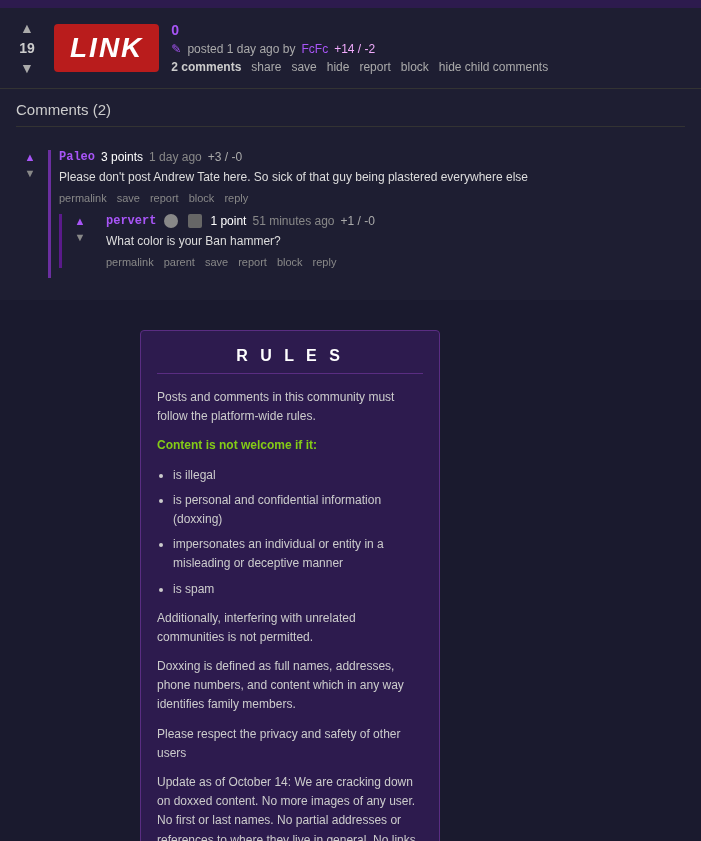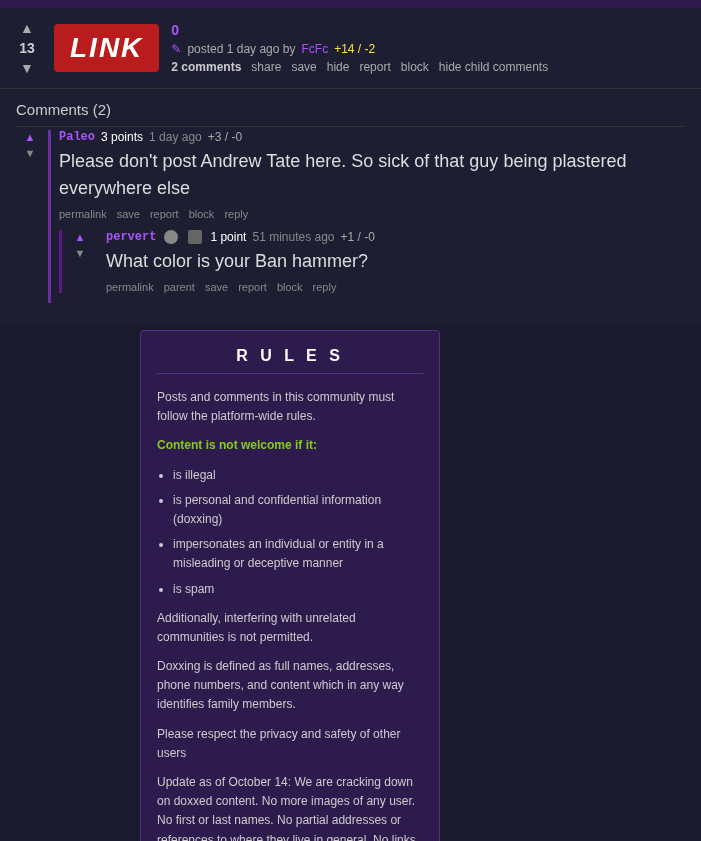--- a/index.html
+++ b/index.html
@@ -96,21 +96,21 @@
       color: #a855f7;
       font-size: 12px;
     }
 
     .username-link {
       color: #a855f7;
       text-decoration: none;
     }
 
     .vote-ratio {
-      color: #fde047;
+      color: #f0abfc;
     }
 
     .post-actions {
       display: flex;
       gap: 10px;
       font-size: 12px;
       align-items: center;
     }
 
     .post-actions .comments-count {
@@ -126,21 +126,21 @@
 
     
     .comments-section {
       background: #1e1e32;
       padding: 12px 16px;
     }
 
     .comments-header {
       font-size: 15px;
       color: #ccc;
-      margin-bottom: 3px;
+      margin-bottom: 23px;
       border-bottom: 1px solid #333;
       padding-bottom: 8px;
     }
 
     
     .comment {
       display: flex;
       gap: 8px;
       margin-bottom: 10px;
       padding-left: 4px;
@@ -199,21 +199,21 @@
       font-size: 12px;
     }
 
     .comment-vote-ratio {
       color: #aaa;
       font-size: 12px;
     }
 
     .comment-text {
       color: #ddd;
-      font-size: 18px;
+      font-size: 12px;
       line-height: 1.5;
       margin-bottom: 6px;
     }
 
     .comment-actions {
       display: flex;
       gap: 10px;
       font-size: 11px;
     }
 
@@ -286,21 +286,21 @@
 
 <div class="page-wrapper">
 
   <div class="top-bar"></div>
 
   <div class="post-header">
     <div class="vote-column">
       <button class="vote-btn">
         <span class="arrow-up"></span>
       </button>
-      <span class="vote-count">13</span>
+      <span class="vote-count">19</span>
       <button class="vote-btn">
         <span class="arrow-down"></span>
       </button>
     </div>
 
     <div class="link-logo">LINK</div>
 
     <div class="post-meta">
       <div class="post-score">0</div>
       <div class="post-info">

